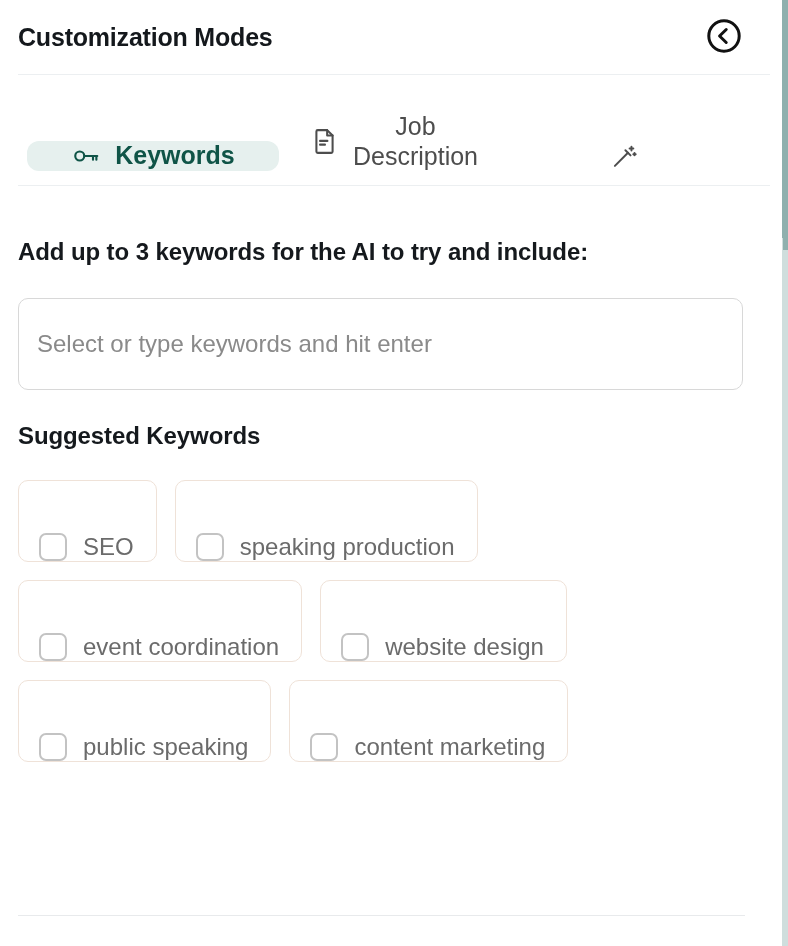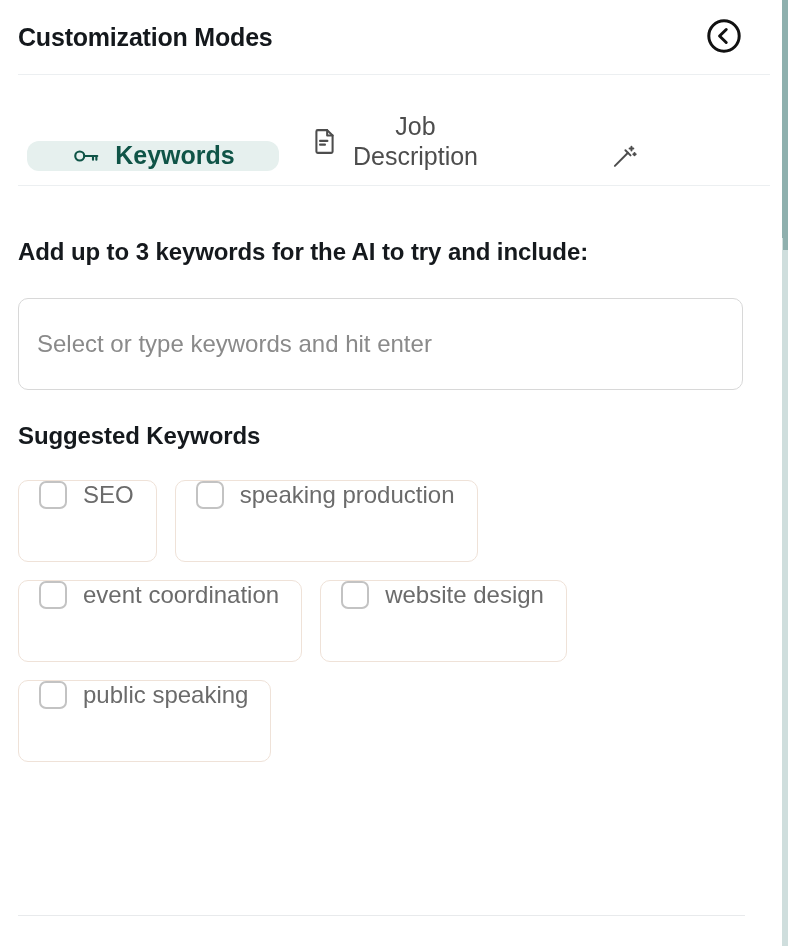--- a/index.html
+++ b/index.html
@@ -151,21 +151,21 @@
 
   .chips {
     margin-top: 30px;
     display: flex;
     flex-wrap: wrap;
     gap: 18px 18px;
     width: 730px;
   }
   .chip {
     display: flex;
-    align-items: flex-start;
+    align-items: flex-end;
     gap: 16px;
     height: 82px;
     padding: 0 22px 0 20px;
     border: 1px solid #efe2d8;
     border-radius: 10px;
     background: #ffffff;
     cursor: pointer;
     font-family: "Liberation Sans", sans-serif;
   }
   .chip-box {
@@ -282,20 +282,24 @@
       <div class="chip">
         <span class="chip-box"></span>
         <span class="chip-label">website design</span>
       </div>
 
       <div class="chip">
         <span class="chip-box"></span>
         <span class="chip-label">public speaking</span>
       </div>
 
+      <div class="chip">
+        <span class="chip-box"></span>
+        <span class="chip-label">content marketing</span>
+      </div>
 
     </div>
   </div>
 
   <div class="bottom-divider"></div>
 
   <div class="scroll-track">
     <div class="scroll-thumb"></div>
     <div class="scroll-thumb-2"></div>
   </div>

